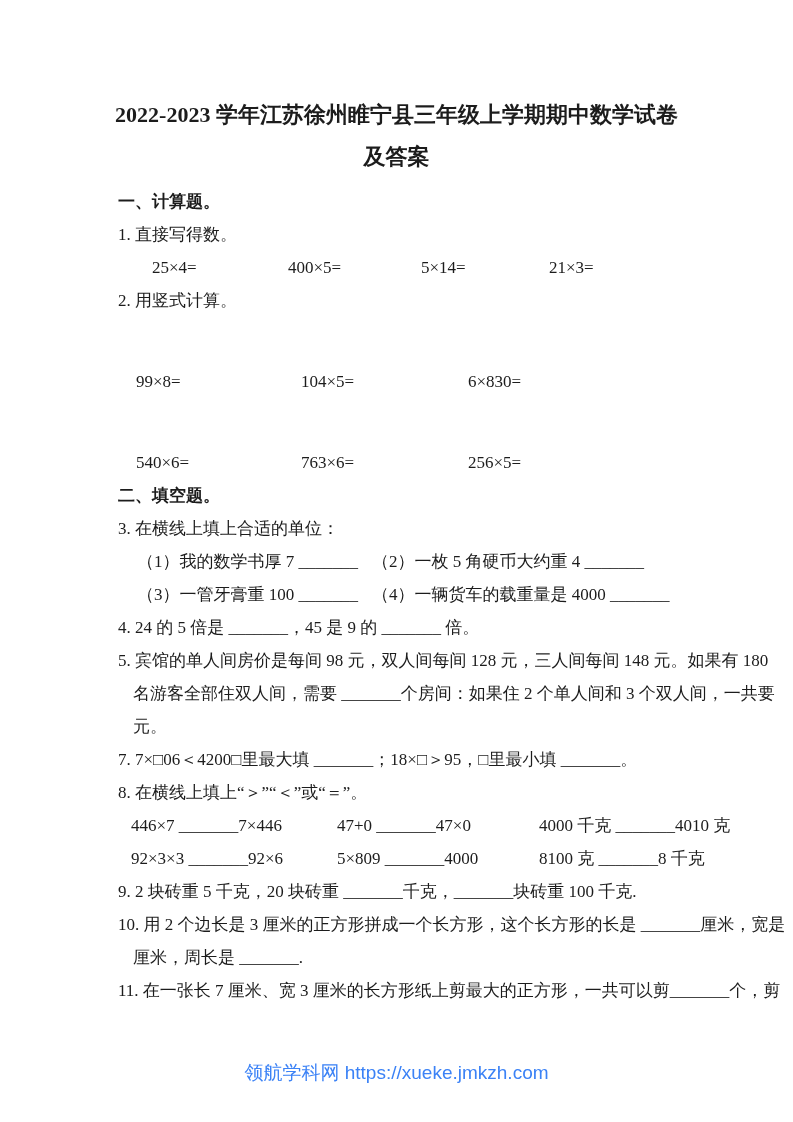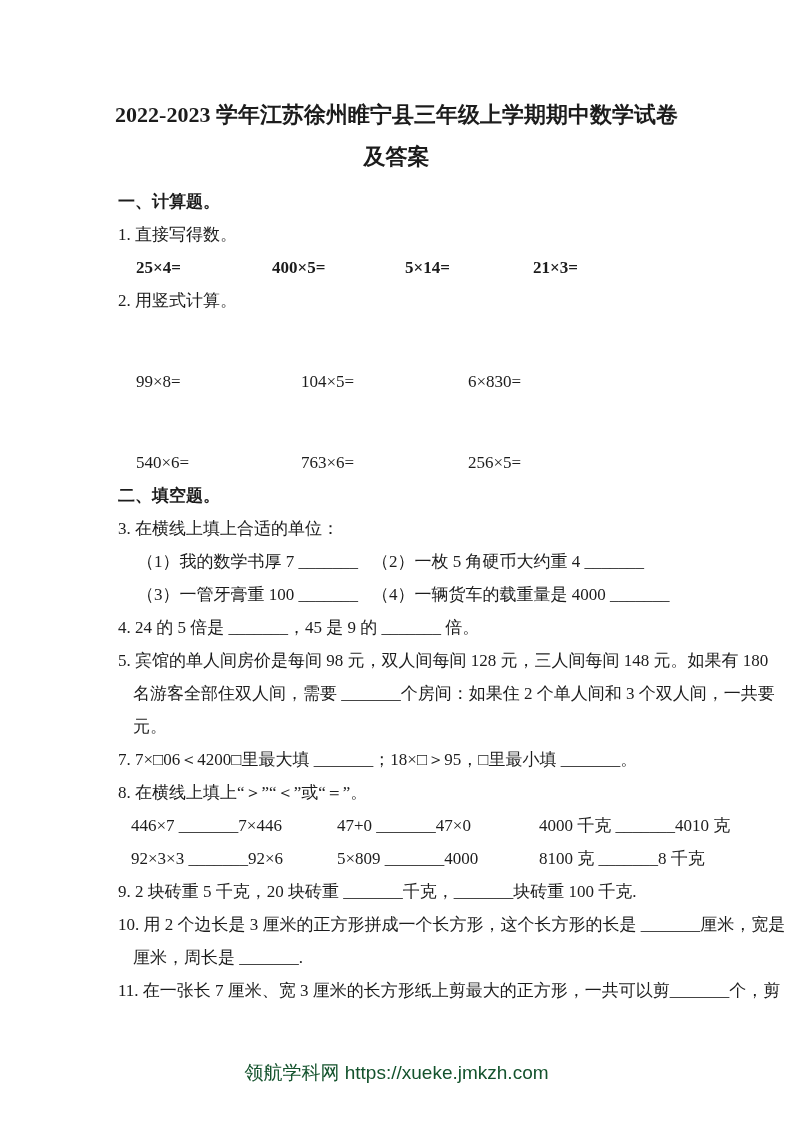--- a/index.html
+++ b/index.html
@@ -21,29 +21,29 @@
     line-height:42px;
   }
   .body{
     margin:7px 116px 0 118px;
     width:562px;
     line-height:33px;
   }
   .sec-heading{font-weight:bold;}
   .line{white-space:nowrap;}
   .cont{padding-left:15px;}
-  .row4{margin-left:18px;display:grid;grid-template-columns:136px 133px 128px auto;white-space:nowrap;font-weight:bold;}
+  .row4{margin-left:34px;display:grid;grid-template-columns:136px 133px 128px auto;white-space:nowrap;}
   .row3{margin-left:18px;display:grid;grid-template-columns:165px 167px auto;white-space:nowrap;margin-top:48px;}
   .row2{margin-left:19px;display:grid;grid-template-columns:235px auto;white-space:nowrap;}
   .row3b{margin-left:13px;display:grid;grid-template-columns:169px 165px auto;white-space:nowrap;gap:37px;}
   .footer{
     position:absolute;
     left:0;right:0;top:1056px;
     text-align:center;
-    color:#14532d;
+    color:#3b82f6;
     font-size:19px;
     line-height:33px;
     font-family:"Liberation Sans","DejaVu Sans",sans-serif;
   }
 </style>
 </head>
 <body>
 
 <div class="page">
 

